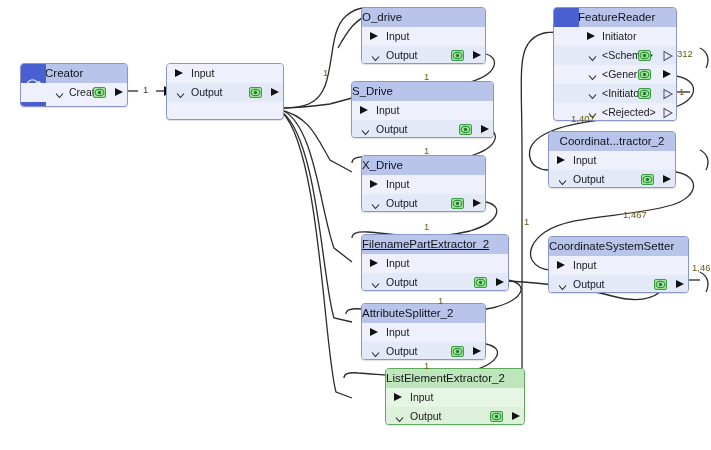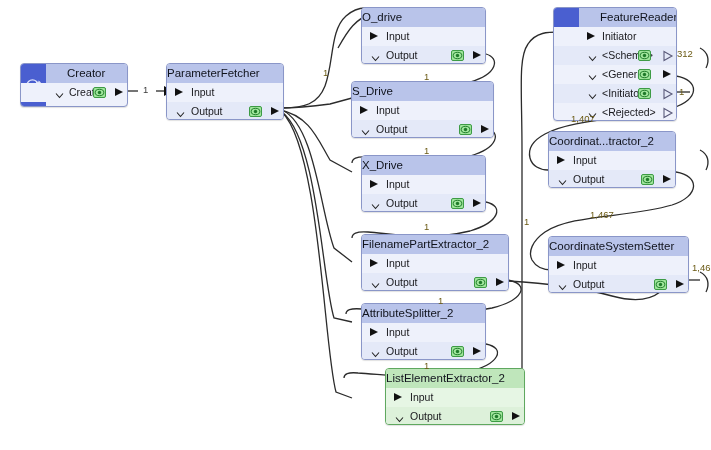--- a/index.html
+++ b/index.html
@@ -40,21 +40,21 @@
     background:#eef1fb;
     white-space:nowrap;
   }
   .node .row.alt{background:#e4e9f8;}
   .node .row .lbl{
     position:absolute;left:24px;top:0;
     font-size:10.5px;
   }
 
   
-  .node.hasicon .title,.node.hasicon .row{padding-left:46px;}
+  .node.hasicon .title,.node.hasicon .row{padding-left:24px;}
   .node.hasicon .row .lbl{left:48px;}
   .iconpanel{
     position:absolute;left:0;top:0;bottom:0;width:25px;
     background:#4a5fd0;
     display:flex;align-items:center;justify-content:center;
   }
 
   
   .node.green{border-color:#5fa85f;background:#e6f6e4;}
   .node.green .title{background:#bfe6bb;}
@@ -184,21 +184,20 @@
         <svg width="11" height="9" viewBox="0 0 11 9">
             <ellipse cx="5.5" cy="4.5" rx="4.3" ry="3.2" fill="none" stroke="#1f7a2a" stroke-width="1"></ellipse>
             <circle cx="5.5" cy="4.5" r="1.7" fill="#1f7a2a"></circle>
           </svg>
       </span>
       <span class="port arr-out"></span>
     </div>
   </div>
 
   <div class="node" style="left:166px;top:63px;width:118px;height:57px;">
-    <div class="title">ParameterFetcher</div>
     <div class="row">
       <span class="port arr-in"></span>
       <span class="lbl">Input</span>
     </div>
     <div class="row alt">
       <span class="chev">
         <svg width="9" height="9" viewBox="0 0 9 9">
             <path d="M1,2.5 L4.5,6.5 L8,2.5" fill="none" stroke="#222" stroke-width="1.1"></path>
           </svg>
       </span>
@@ -275,21 +274,21 @@
       <span class="eye" style="right:21px;">
         <svg width="11" height="9" viewBox="0 0 11 9">
             <ellipse cx="5.5" cy="4.5" rx="4.3" ry="3.2" fill="none" stroke="#1f7a2a" stroke-width="1"></ellipse>
             <circle cx="5.5" cy="4.5" r="1.7" fill="#1f7a2a"></circle>
           </svg>
       </span>
       <span class="port arr-out"></span>
     </div>
   </div>
 
-  <div class="node" style="left:361px;top:234px;width:148px;height:57px;">
+  <div class="node" style="left:361px;top:234px;width:148px;height:57px;text-decoration:underline;">
     <div class="title">FilenamePartExtractor_2</div>
     <div class="row">
       <span class="port arr-in"></span>
       <span class="lbl">Input</span>
     </div>
     <div class="row alt">
       <span class="chev">
         <svg width="9" height="9" viewBox="0 0 9 9">
             <path d="M1,2.5 L4.5,6.5 L8,2.5" fill="none" stroke="#222" stroke-width="1.1"></path>
           </svg>
@@ -432,21 +431,21 @@
       </span>
       <span class="lbl">&lt;Rejected&gt;</span>
       <span class="tri-hollow-svg">
         <svg width="12" height="12" viewBox="0 0 12 12">
             <path d="M2,1.5 L10,6 L2,10.5 z" fill="none" stroke="#5a5a7a" stroke-width="1.1"></path>
           </svg>
       </span>
     </div>
   </div>
 
-  <div class="node" style="left:548px;top:131px;width:128px;height:57px;">
+  <div class="node" style="left:548px;top:131px;width:128px;height:57px;text-align:center;">
     <div class="title">Coordinat...tractor_2</div>
     <div class="row">
       <span class="port arr-in"></span>
       <span class="lbl">Input</span>
     </div>
     <div class="row alt">
       <span class="chev">
         <svg width="9" height="9" viewBox="0 0 9 9">
             <path d="M1,2.5 L4.5,6.5 L8,2.5" fill="none" stroke="#222" stroke-width="1.1"></path>
           </svg>
@@ -489,16 +488,16 @@
   <div class="wlabel" style="left:323px;top:67px;">1</div>
   <div class="wlabel" style="left:424px;top:71px;">1</div>
   <div class="wlabel" style="left:424px;top:145px;">1</div>
   <div class="wlabel" style="left:424px;top:221px;">1</div>
   <div class="wlabel" style="left:438px;top:295px;">1</div>
   <div class="wlabel" style="left:424px;top:360px;">1</div>
   <div class="wlabel" style="left:524px;top:216px;">1</div>
   <div class="wlabel" style="left:677px;top:48px;">312</div>
   <div class="wlabel" style="left:679px;top:86px;">1</div>
   <div class="wlabel" style="left:571px;top:113px;">1,407</div>
-  <div class="wlabel" style="left:590px;top:209px;">1,467</div>
+  <div class="wlabel" style="left:623px;top:209px;">1,467</div>
   <div class="wlabel" style="left:692px;top:262px;">1,46</div>
 
 </div>
 
 </body></html>

